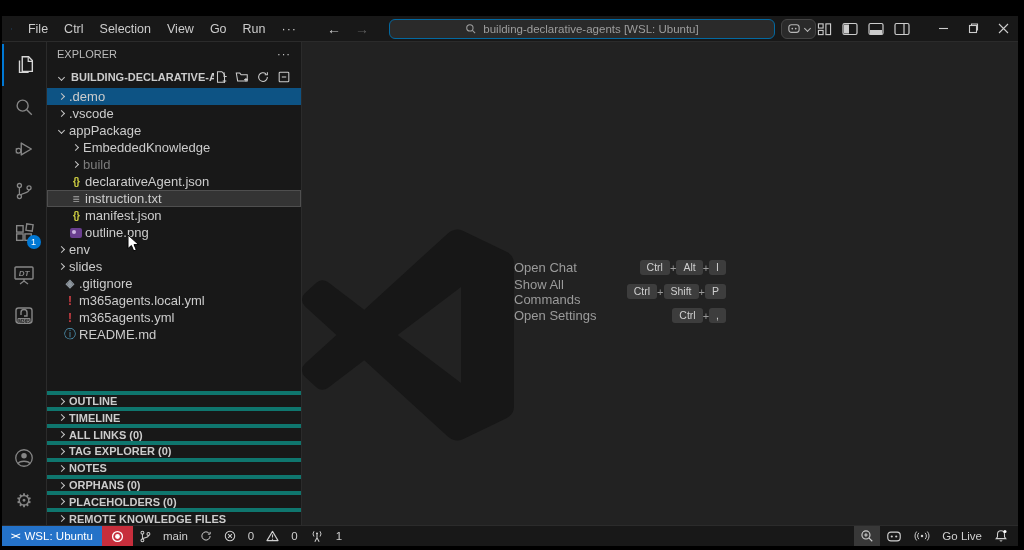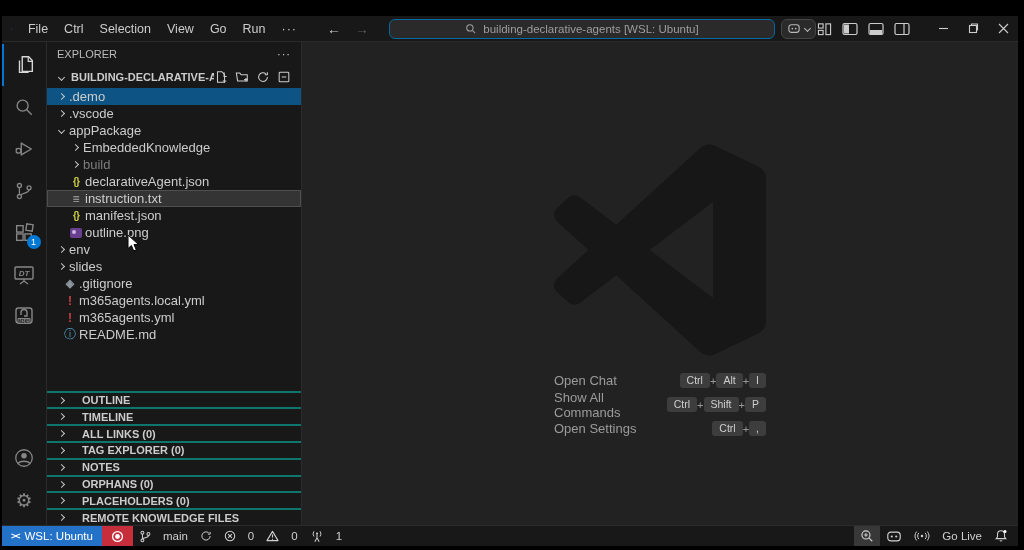--- a/index.html
+++ b/index.html
@@ -70,24 +70,24 @@
   .ico-json { color:#cbcb41; font-size:10px; letter-spacing:-1px; }
   .ico-txt { color:#a9a9a9; font-size:12px; }
   .ico-git { color:#8f98a0; font-size:11px; }
   .ico-yml { color:#cc3e44; font-size:12px; }
   .ico-md { color:#519aba; font-size:12px; font-weight:normal; }
   .img-thumb { width:12px; height:10px; background:#6a3f8f; border-radius:2px; position:relative; }
   .img-thumb::after { content:""; position:absolute; left:2px; top:2px; width:4px; height:4px;
     background:#cdb6e2; border-radius:50%; }
   .sb-bottom { margin-top:auto; display:flex; flex-direction:column; }
   .sb-sec { height:16.8px; display:flex; align-items:center; font-size:11px; font-weight:bold;
-    color:#cccccc; border-top:2px solid #0f766e; padding-left:6px;gap:13px; }
+    color:#cccccc; border-top:4px solid #0f766e; padding-left:6px; }
 
   
-  .editor { flex:1; background:#222222; display:flex; flex-direction:column; align-items:center; position:relative; }
+  .editor { flex:1; background:#222222; display:flex; align-items:center; position:relative; }
   .watermark-logo { margin-top:102px; width:212px; height:212px; }
   .shortcuts { margin-top:16px; width:212px; display:flex; flex-direction:column; gap:7px; }
   .sc-row { display:flex; align-items:center; height:17px; }
   .sc-label { color:#9b9b9b; font-size:13px; }
   .sc-keys { margin-left:auto; display:flex; align-items:center; }
   .key { background:#3d3d3d; color:#cfcfcf; border-radius:3px; font-size:10.5px;
     padding:1.5px 7px; line-height:1.2; }
   .plus { color:#9b9b9b; font-size:11px; }
 
   

